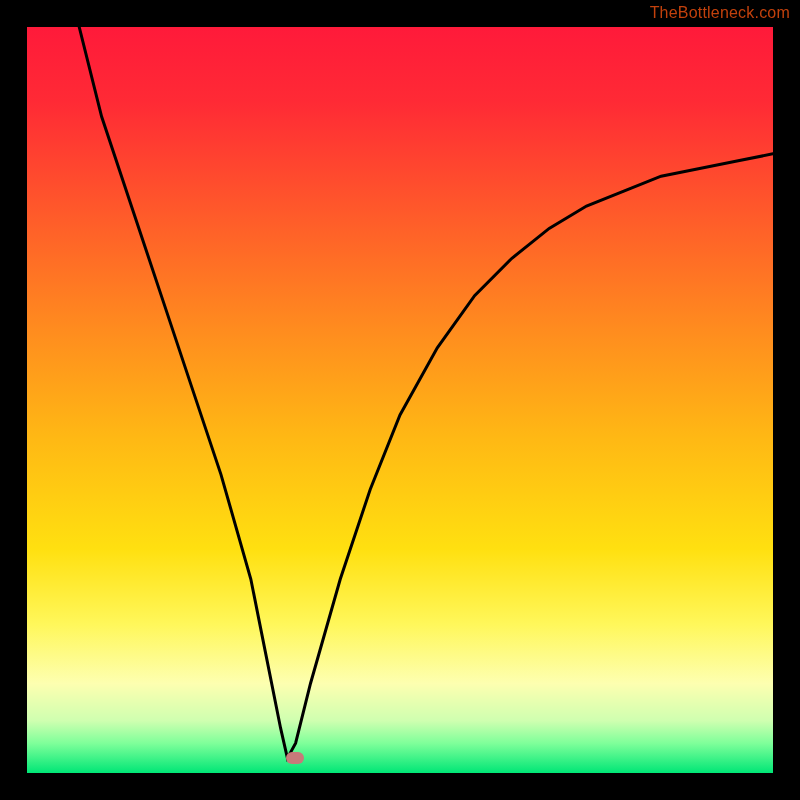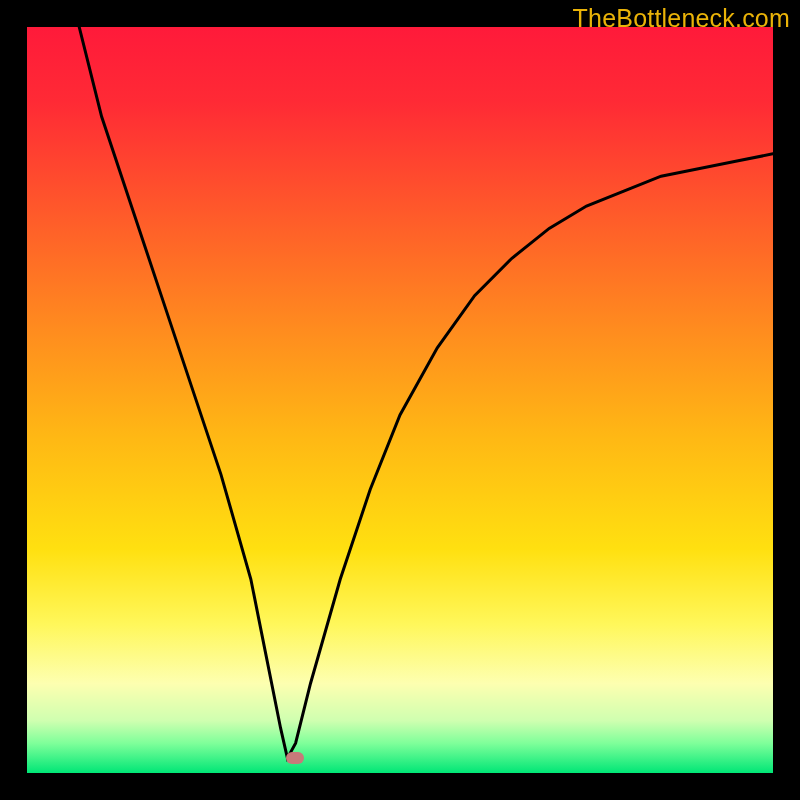--- a/index.html
+++ b/index.html
@@ -16,22 +16,22 @@
     left: 27px;
     top: 27px;
     width: 746px;
     height: 746px;
     background: #000;
   }
   .attribution {
     position: absolute;
     top: 4px;
     right: 10px;
-    color: #eab308;
-    font-size: 25px;
+    color: #c2410c;
+    font-size: 16px;
     font-weight: 500;
     letter-spacing: 0.2px;
   }
   svg.plot {
     position: absolute;
     left: 0;
     top: 0;
     width: 746px;
     height: 746px;
   }

